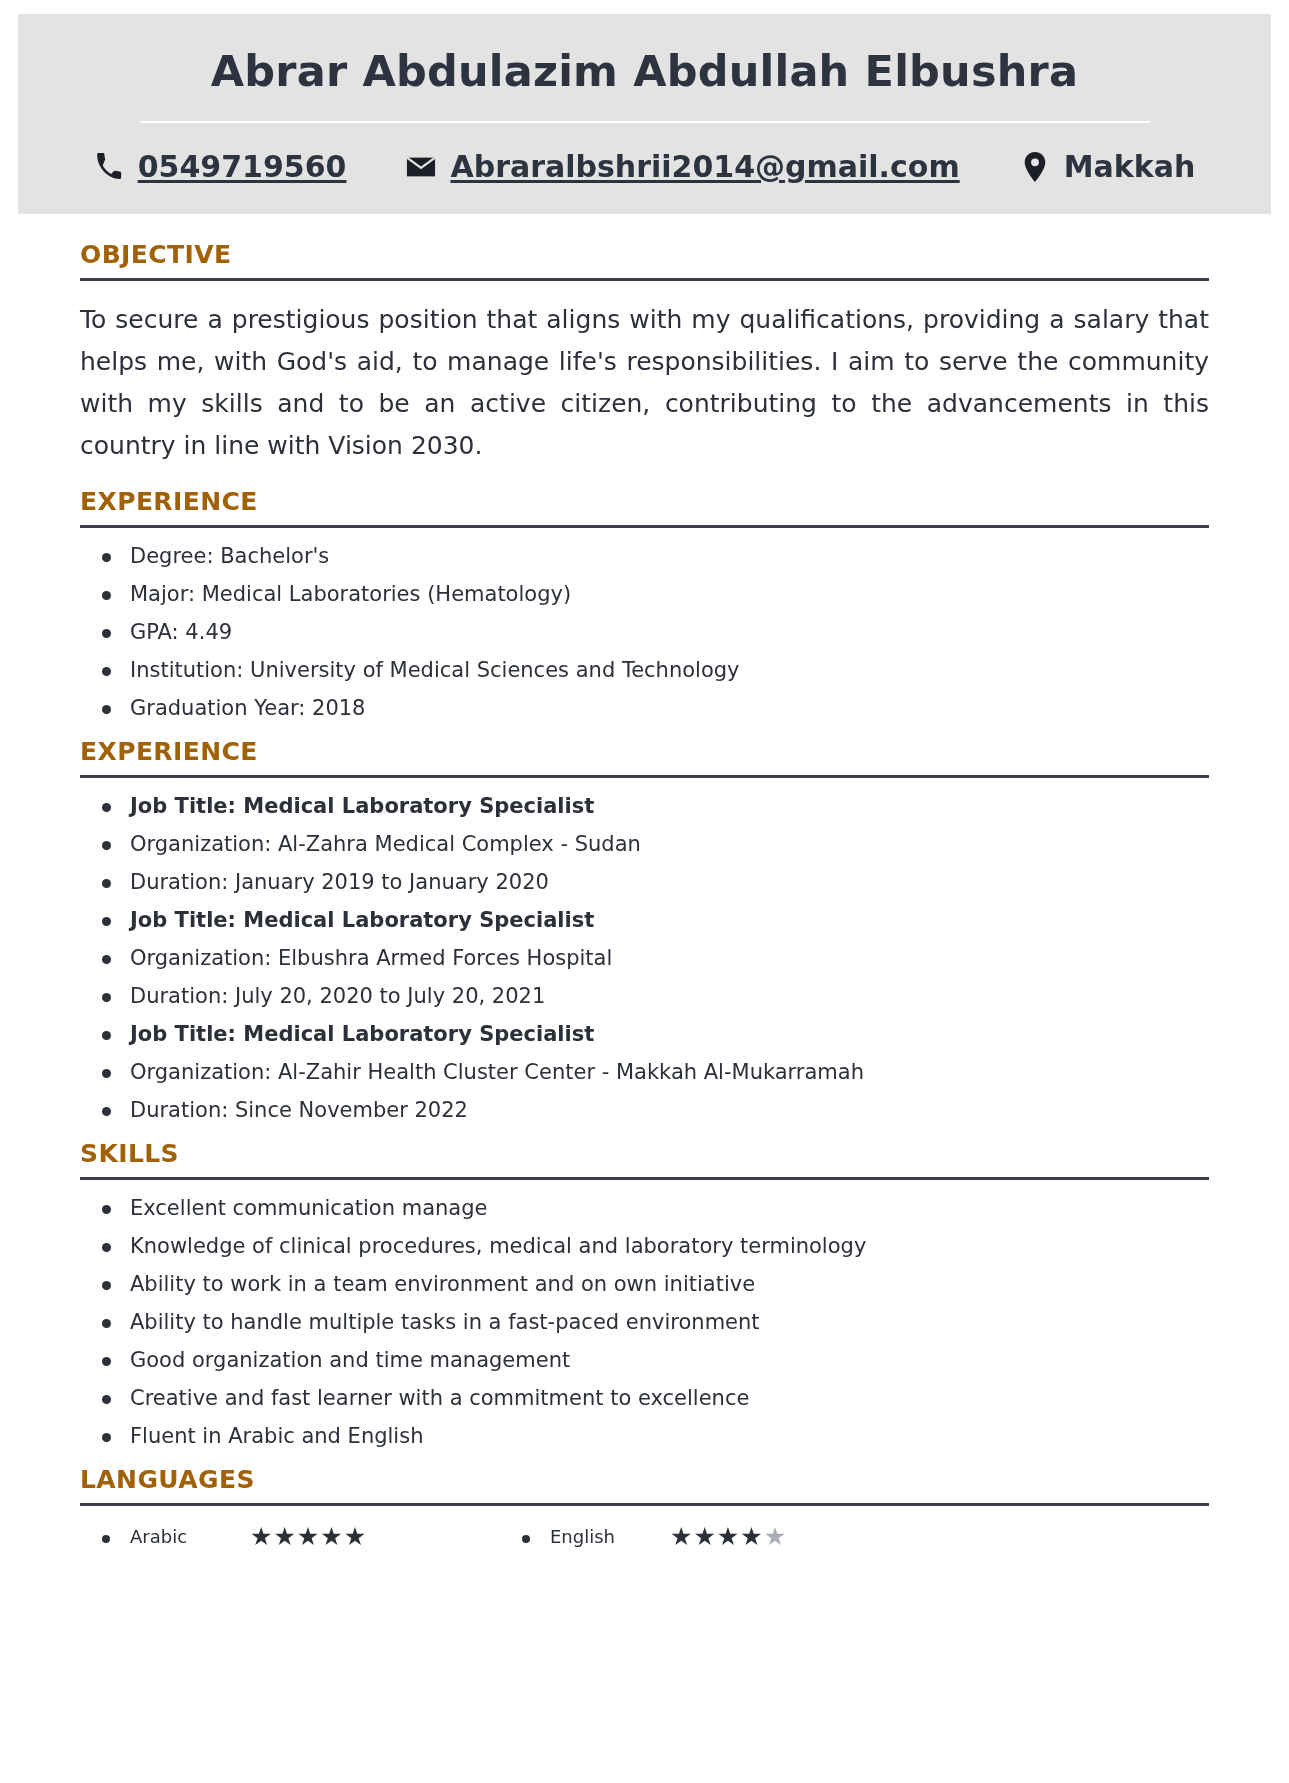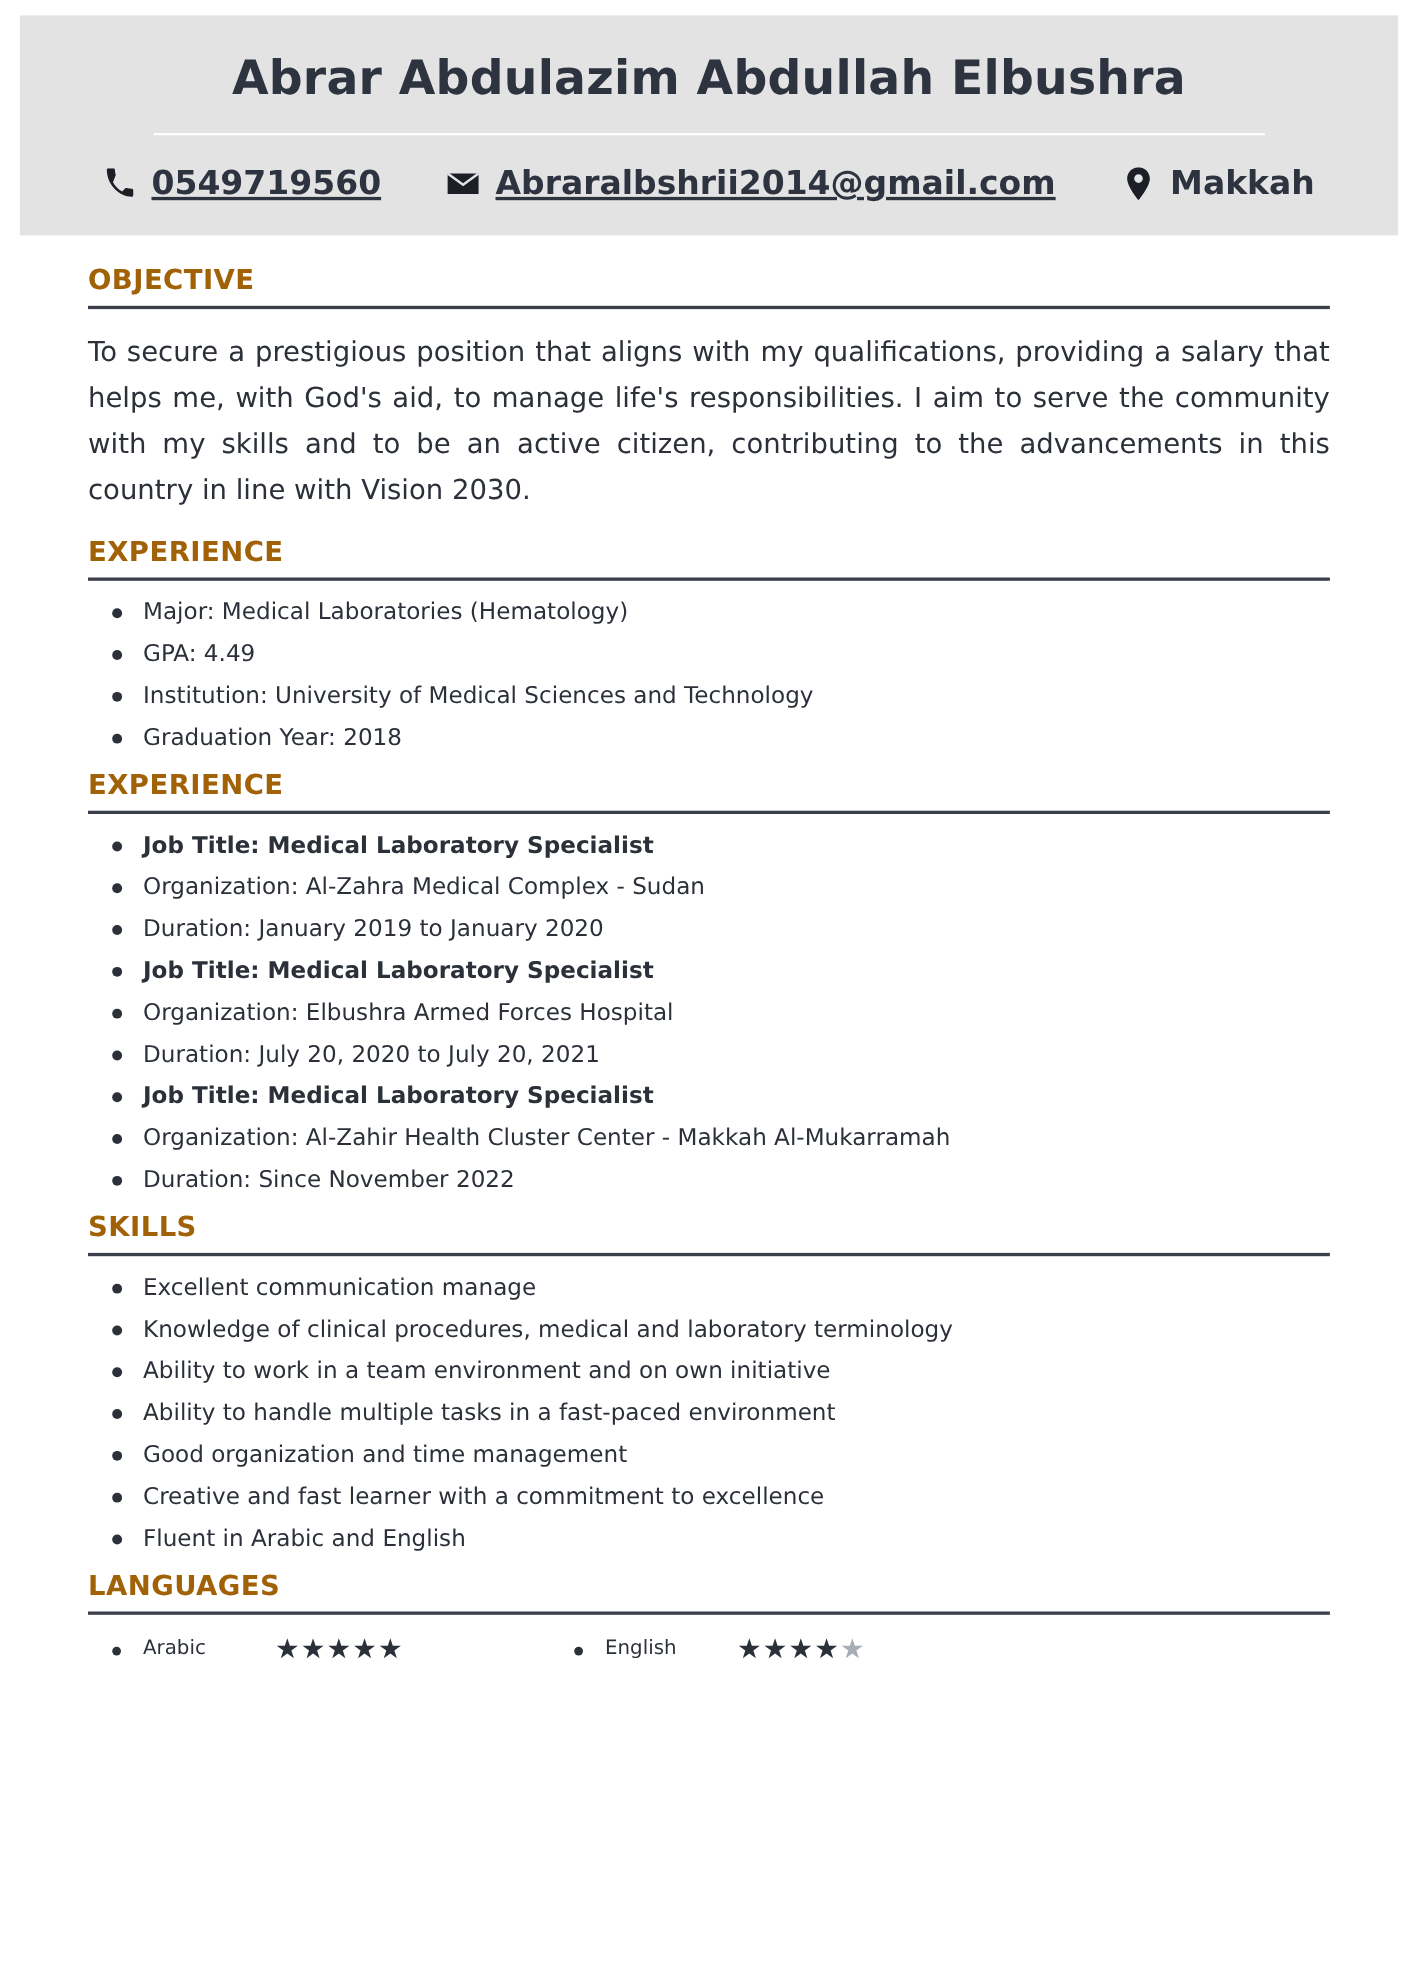--- a/index.html
+++ b/index.html
@@ -222,20 +222,21 @@
       <div class="section">
         <div class="section-title">OBJECTIVE</div>
         <div class="section-rule"></div>
         <p class="objective-text">To secure a prestigious position that aligns with my qualifications, providing a salary that helps me, with God's aid, to manage life's responsibilities. I aim to serve the community with my skills and to be an active citizen, contributing to the advancements in this country in line with Vision 2030.</p>
       </div>
 
       <div class="section">
         <div class="section-title">EXPERIENCE</div>
         <div class="section-rule"></div>
         <ul class="bullets">
+          <li>Degree: Bachelor's</li>
           <li>Major: Medical Laboratories (Hematology)</li>
           <li>GPA: 4.49</li>
           <li>Institution: University of Medical Sciences and Technology</li>
           <li>Graduation Year: 2018</li>
         </ul>
       </div>
 
       <div class="section">
         <div class="section-title">EXPERIENCE</div>
         <div class="section-rule"></div>

